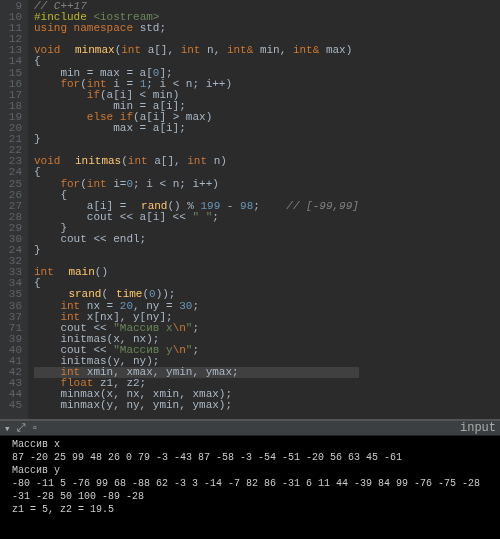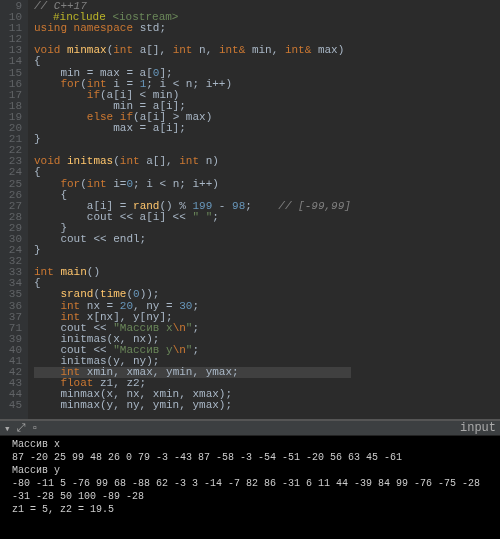--- a/index.html
+++ b/index.html
@@ -4,25 +4,25 @@
 <style>
   * { margin:0; padding:0; box-sizing:border-box; }
   body { font-family: Consolas, 'Courier New', monospace; font-size:11px; background:#2b2b2b; color:#a9b7c6; width:500px; height:539px; overflow:hidden; }
   .editor { display:flex; height:420px; overflow:hidden; background:#2b2b2b; border-bottom:1px solid #555; }
   .gutter { width:28px; background:#313335; color:#606366; text-align:right; padding:1px 6px 1px 0; user-select:none; flex-shrink:0; }
   .gutter div { height:11.1px; line-height:11.1px; }
   .code { padding:1px 0 16px 6px; }
   .code .line { height:11.1px; line-height:11.1px; white-space:pre; }
   .c-comment { color:#808080; font-style:italic; }
   .c-keyword { color:#cc7832; }
-  .c-preproc { color:#bbb529;margin-left:19px; }
+  .c-preproc { color:#bbb529; }
   .c-type { color:#cc7832; }
   .c-num { color:#6897bb; }
   .c-string { color:#6a8759; }
-  .c-func { color:#ffc66d; }
+  .c-func { color:#ffc66d;margin-left:8px; }
   .c-special { color:#cc7832; }
   .c-include { color:#6a8759; }
   .highlight { background:#404040; }
   .divider { height:16px; background:#3c3f41; border-top:1px solid #555; border-bottom:1px solid #222; display:flex; align-items:center; padding:0 4px; justify-content:space-between; }
   .divider-left { display:flex; gap:6px; align-items:center; }
   .divider-right { color:#aaa; font-size:12px; }
   .term { background:#000; color:#ccc; padding:2px 12px; height:122px; font-size:10px; line-height:13px; white-space:pre-wrap; word-break:break-all; }
 </style>
 </head>
 <body>

